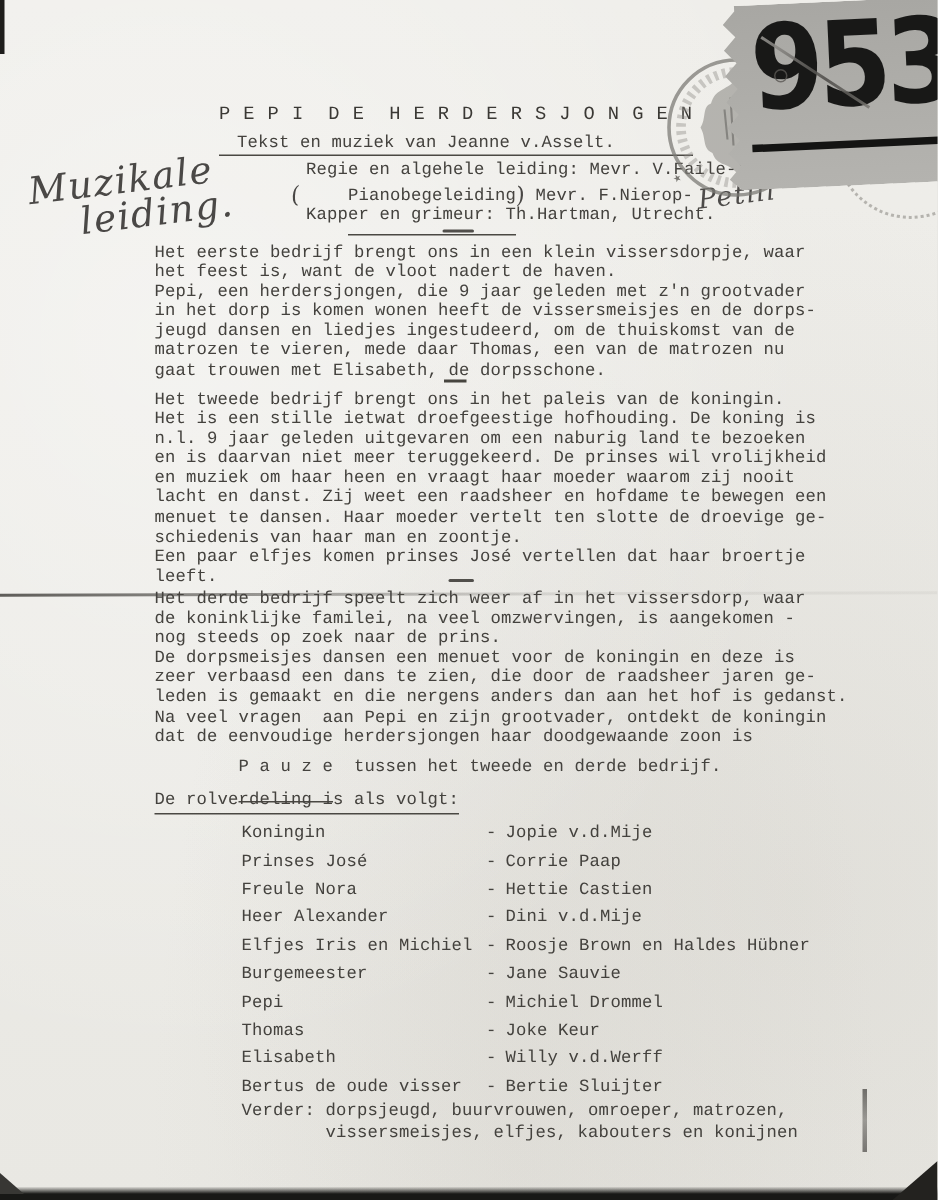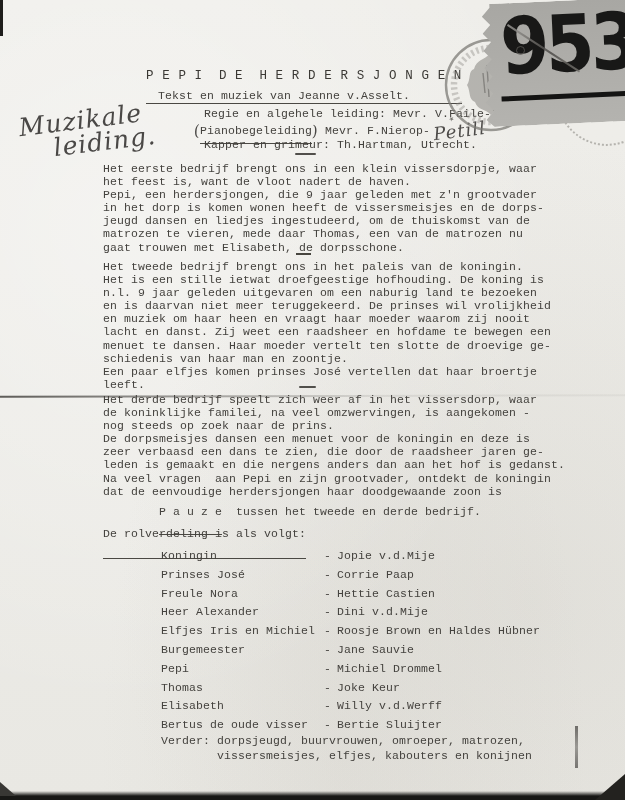--- a/index.html
+++ b/index.html
@@ -25,21 +25,21 @@
     border-bottom:1.6px solid #4a4843; padding-bottom:20px; white-space:pre;margin-top:27px;
   }
   .subtitle1{left:160px;top:72px;}
   .subtitle2{left:158px;top:89px;}
   .credits{left:204px;top:107px; line-height:13.6px;}
   .credit-line2{margin-left:-10px;}
   .hand{
     font-family:"DejaVu Serif",serif; font-style:italic; color:#494745;
   }
   .paren{font-size:15px; display:inline-block; transform:rotate(-8deg); vertical-align:-2px;}
-  .pb-underline{border-bottom:1.2px solid #4a4843; padding-bottom:6px;}
+  .pb-underline{border-bottom:1.2px solid #4a4843; padding-bottom:19px;margin-left:32px;}
   .hand-name{
     display:inline-block; font-size:18px; transform:rotate(-7deg) translateY(3px);
     letter-spacing:1px; color:#4d4b49; margin-left:3px;
   }
   .muzikale{
     left:20px;top:108px; transform:rotate(-7deg); font-size:25px; line-height:24px;
     color:#4a4846; letter-spacing:1px;
   }
   .muzikale .l2{margin-left:32px;}
 
@@ -49,21 +49,21 @@
 
   .act{left:103px; width:470px;}
   .act1{top:162px;}
   .act2{top:260px;}
   .act3{top:393px;}
   .de-underline{left:296px;top:253px;width:15px;height:1.6px;background:#47453f;}
 
   .pauze-line{left:159px;top:505px;}
   .pauze-word{border-bottom:1.3px solid #4a4843;padding-bottom:16px;}
 
-  .cast-heading{left:103px;top:527px; border-bottom:1.3px solid #4a4843; padding-bottom:18px;}
+  .cast-heading{left:103px;top:527px; border-bottom:1.3px solid #4a4843; padding-bottom:2px;}
   .cast{left:161px;top:547px;}
   .cast-row{line-height:18.8px; white-space:pre;}
   .cast-row .role{display:inline-block;width:163px;}
   .cast-row .dash{display:inline-block;width:13px;}
   .extras{left:161px;top:734px; line-height:14.6px;}
 
   
   .tag{
     left:484px;top:1px;width:146px;height:123px;
     background:linear-gradient(#a8a7a3,#b4b3af);

